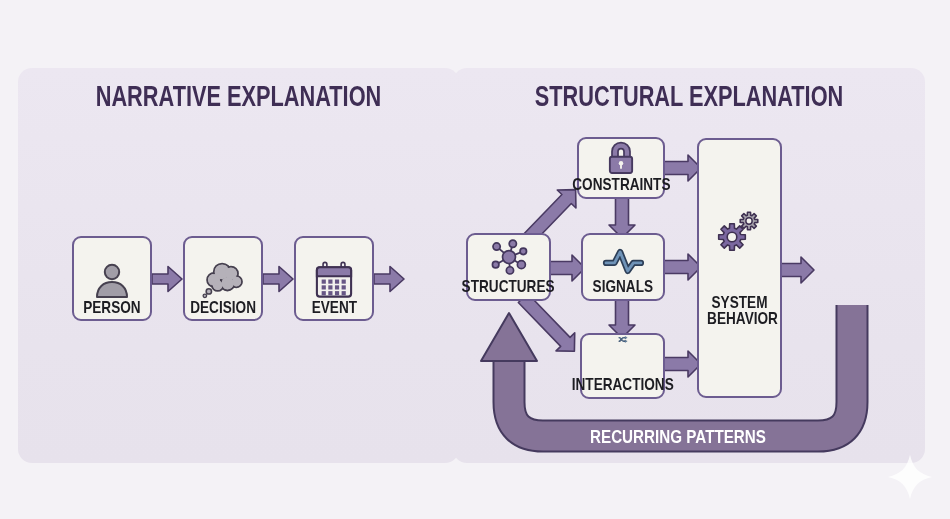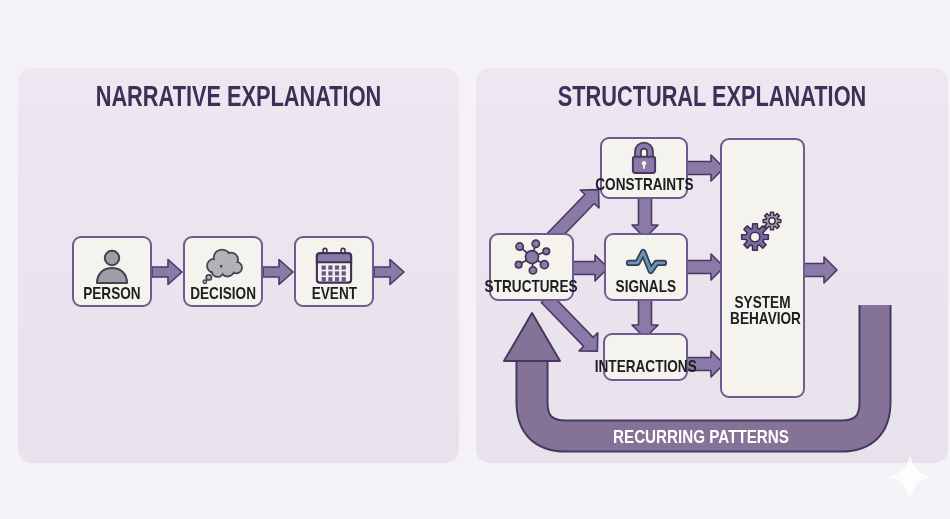--- a/index.html
+++ b/index.html
@@ -7,36 +7,36 @@
     position:relative; width:950px; height:519px; overflow:hidden;
     background:#f4f2f6;
     font-family:"Liberation Sans","DejaVu Sans",sans-serif;
   }
   .panel {
     position:absolute; top:68px; height:395px;
     background:linear-gradient(180deg,#ece7f1 0%,#e8e3ed 70%,#e7e2ec 100%);
     border-radius:14px;
   }
   .panel.left  { left:18px;  width:441px;text-decoration:underline; }
-  .panel.right { left:476px; width:472px; }
+  .panel.right { left:453px; width:472px; }
   .panel-title {
     margin:0; position:absolute; top:12px; left:0; width:100%;
     text-align:center; font-size:29px; font-weight:700; color:#3f2e55;
     transform:scaleX(0.75); letter-spacing:0; white-space:nowrap;
   }
   .flow-row {
     position:absolute; top:168px; left:0; width:100%;
     display:flex; justify-content:center; align-items:center;
   }
   .step-box, .node {
     box-sizing:border-box; background:#f4f3ee;
     border:2.5px solid #6c5c90; border-radius:9px;
     display:flex; flex-direction:column; align-items:center; justify-content:flex-end;
   }
-  .step-box { width:80px; height:71px; padding-bottom:3px; }
+  .step-box { width:80px; height:85px; padding-bottom:3px; }
   .flow-arrow { display:block; flex:0 0 auto; }
   .node { position:absolute; padding-bottom:4px; }
   .node.tall { justify-content:center; padding-bottom:0; }
   .node.tall .icon { margin-bottom:4px; }
   .lbl {
     font-weight:700; font-size:17px; color:#1d1d22; line-height:0.95;
     transform:scaleX(0.8); white-space:nowrap; text-align:center;
   }
   .lbl.multi { white-space:normal; width:100%; }
   .icon { display:block; margin-bottom:1px; }
@@ -207,21 +207,21 @@
     </div>
 
     <div class="node" style="left:128px;top:165px;width:84px;height:68px;">
       <svg class="icon" width="44" height="34" viewBox="0 0 46 36">
         <path d="M5,20 h9 l6,-11.5 l8,20 l6,-8.5 h8" fill="none" stroke="#2c3e57" stroke-width="6.6" stroke-linejoin="round" stroke-linecap="round"></path>
         <path d="M5,20 h9 l6,-11.5 l8,20 l6,-8.5 h8" fill="none" stroke="#6f93b8" stroke-width="3" stroke-linejoin="round" stroke-linecap="round"></path>
       </svg>
       <div class="lbl">SIGNALS</div>
     </div>
 
-    <div class="node" style="left:127px;top:265px;width:85px;height:48px;gap:32px;">
+    <div class="node" style="left:127px;top:265px;width:85px;height:66px;gap:32px;">
       <svg class="icon" width="44" height="34" viewBox="0 0 48 40">
         <path d="M7,12 c9,0 10,16 20,16 h6" fill="none" stroke="#2c3e57" stroke-width="6.4" stroke-linecap="round"></path>
         <path d="M7,12 c9,0 10,16 20,16 h6" fill="none" stroke="#6f93b8" stroke-width="3" stroke-linecap="round"></path>
         <path d="M7,28 c9,0 10,-16 20,-16 h6" fill="none" stroke="#2c3e57" stroke-width="6.4" stroke-linecap="round"></path>
         <path d="M7,28 c9,0 10,-16 20,-16 h6" fill="none" stroke="#6f93b8" stroke-width="3" stroke-linecap="round"></path>
         <polygon points="33,22.5 43,28 33,33.5" fill="#6f93b8" stroke="#2c3e57" stroke-width="1.6" stroke-linejoin="round"></polygon>
         <polygon points="33,6.5 43,12 33,17.5" fill="#6f93b8" stroke="#2c3e57" stroke-width="1.6" stroke-linejoin="round"></polygon>
       </svg>
       <div class="lbl">INTERACTIONS</div>
     </div>

